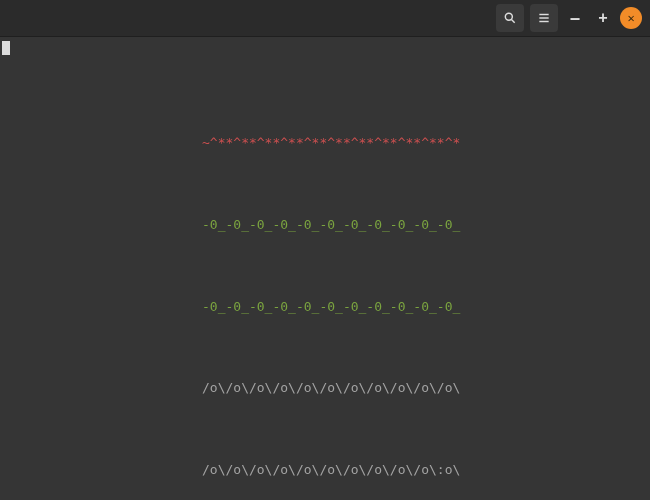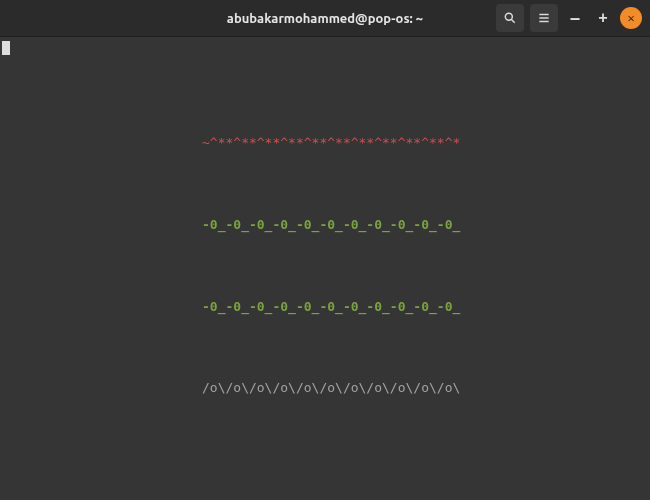--- a/index.html
+++ b/index.html
@@ -72,30 +72,29 @@
     line-height: 1.05;
     overflow: hidden;
   }
   .cursor {
     position: absolute;
     top: 4px; left: 2px;
     width: 8px; height: 14px;
     background: #ddd;
   }
   .row { min-height: 13.5px; }
-  .green { color: #7aa33f; font-weight: bold; }
+  .green { color: #7aa33f; }
   .red   { color: #c94f4f; }
   .blue  { color: #a3a3a3; }
   .indent-aliens { padding-left: 196px; }
 </style>
 </head>
 <body>
 
 <div class="titlebar">
-  <div class="title">abubakarmohammed@pop-os: ~</div>
   <div class="title-controls">
     <div class="tbtn">
       <svg width="14" height="14" viewBox="0 0 24 24" fill="none" stroke="#ddd" stroke-width="2.5">
           <circle cx="10" cy="10" r="6"></circle>
           <line x1="20" y1="20" x2="14.5" y2="14.5"></line>
         </svg>
     </div>
     <div class="tbtn">
       <svg width="14" height="14" viewBox="0 0 24 24" stroke="#ddd" stroke-width="2.5">
           <line x1="4" y1="6" x2="20" y2="6"></line>
@@ -120,20 +119,21 @@
 
   <div class="row"></div>
   <div class="row indent-aliens red">~^**^**^**^**^**^**^**^**^**^**^*</div>
   <div class="row"></div>
   <div class="row indent-aliens green">-0_-0_-0_-0_-0_-0_-0_-0_-0_-0_-0_</div>
   <div class="row"></div>
   <div class="row indent-aliens green">-0_-0_-0_-0_-0_-0_-0_-0_-0_-0_-0_</div>
   <div class="row"></div>
   <div class="row indent-aliens blue">/o\/o\/o\/o\/o\/o\/o\/o\/o\/o\/o\</div>
   <div class="row"></div>
+  <div class="row indent-aliens blue">/o\/o\/o\/o\/o\/o\/o\/o\/o\/o\:o\</div>
 
   
   
 
   
   
   
   
 
   

